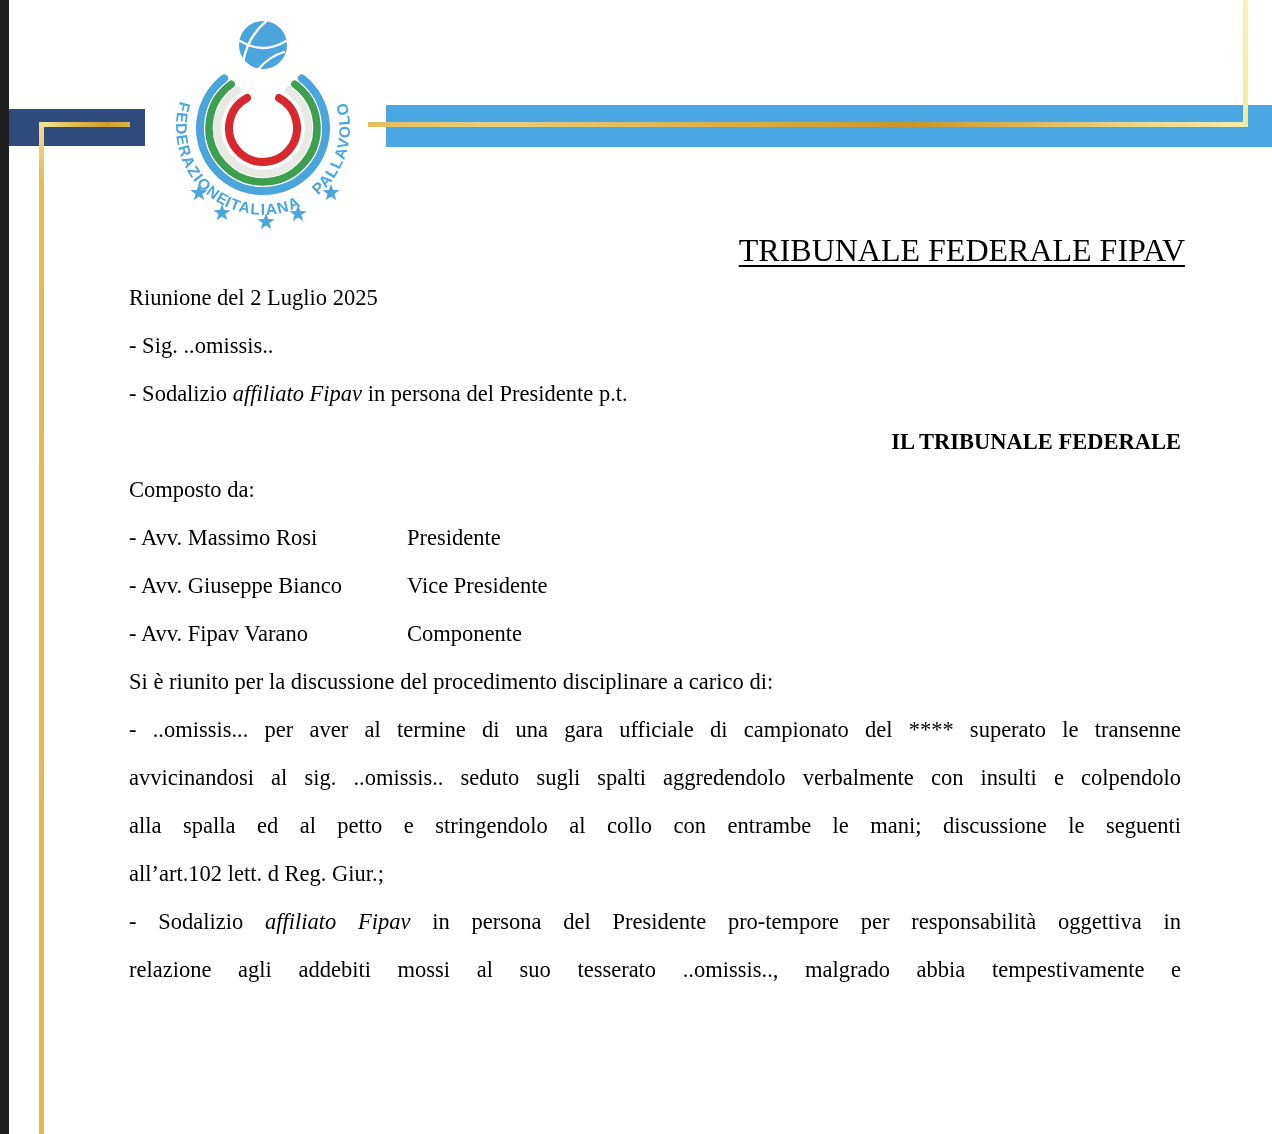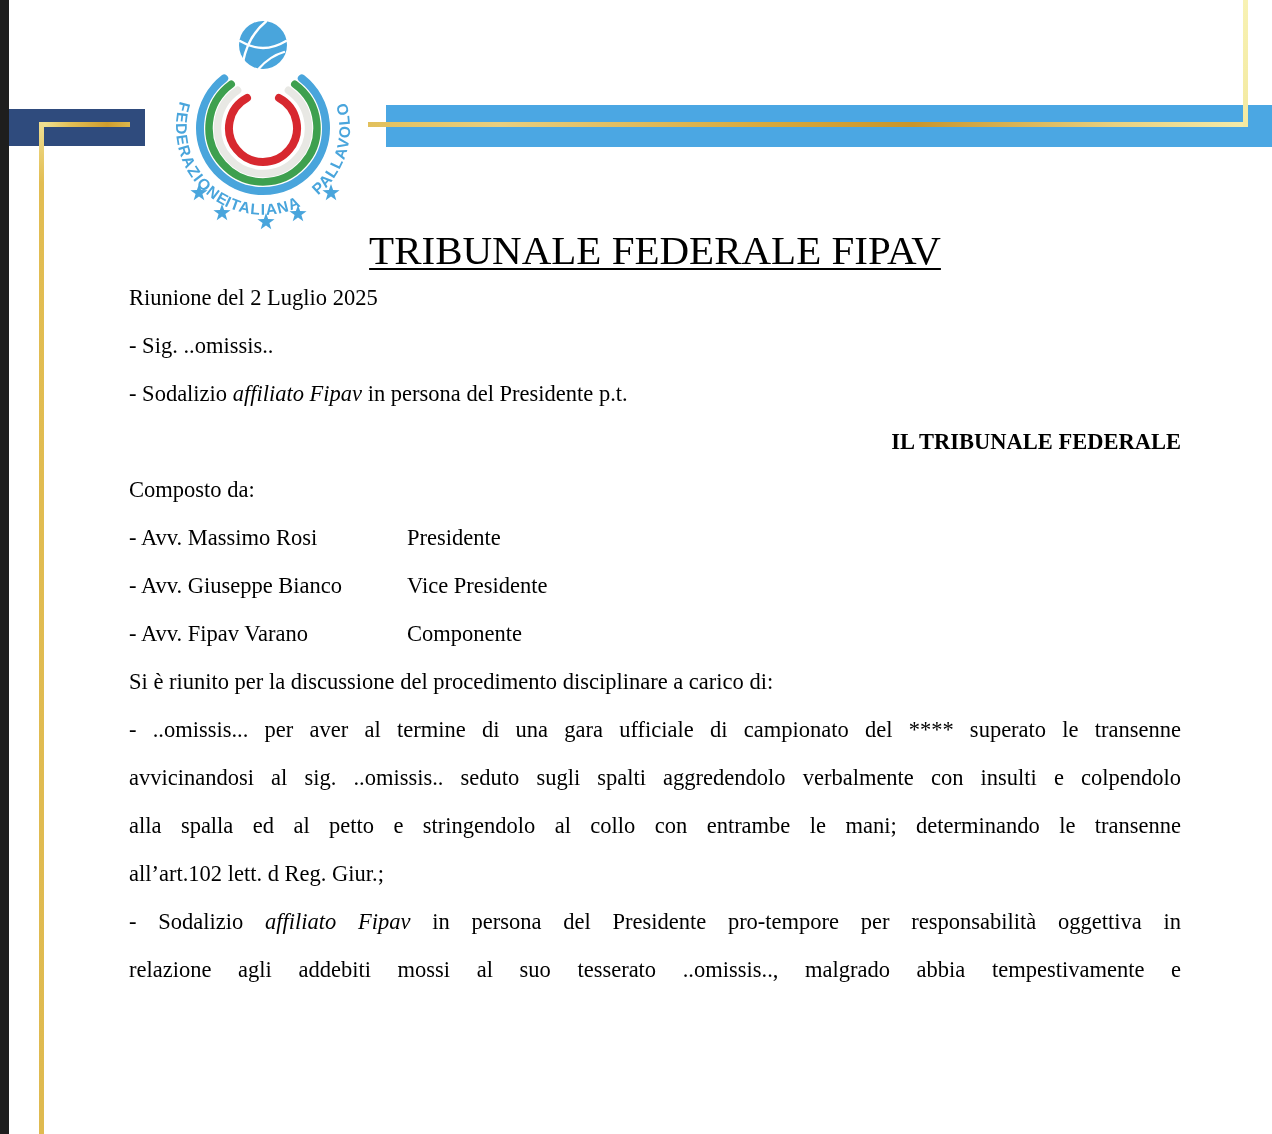--- a/index.html
+++ b/index.html
@@ -27,21 +27,21 @@
     background:linear-gradient(90deg,#e2c05c 0%,#e8cf7f 15%,#d8a93c 45%,#c9952a 62%,#e8d180 85%,#f4ecaa 100%);}
 
   
   .logo{position:absolute;left:170px;top:10px;width:195px;height:232px;}
   .logo text{font-family:"Liberation Sans","DejaVu Sans",sans-serif;font-size:15.5px;
     font-weight:600;letter-spacing:1.2px;fill:#49a5dc;}
 
   
   .content{position:absolute;left:125px;top:0;width:1060px;font-size:22.5px;line-height:44px;}
   .content p{margin:4px;padding:0;}
-  .titles{padding-top:229px;text-align:center;font-size:41px;line-height:43px;}
+  .titles{padding-top:229px;text-align:right;font-size:32px;line-height:43px;}
   .title-line{text-decoration:underline;text-decoration-thickness:2px;text-underline-offset:4px;}
   .meeting{margin-top:37px;}
   .heading-case{margin-top:17px;font-weight:bold;}
   .tribunal-heading{margin-top:14px;font-weight:bold;text-align:right;}
   .intro{margin-top:14px;}
   .mname{display:inline-block;width:278px;}
   .jline{text-align:justify;text-align-last:justify;}
   .jlast{text-align:left;}
   i{font-style:italic;}
 </style>
@@ -116,21 +116,21 @@
 
     <p><span class="mname">- Avv. Massimo Rosi</span><span>Presidente</span></p>
     <p><span class="mname">- Avv. Giuseppe Bianco</span><span>Vice Presidente</span></p>
     <p><span class="mname">- Avv. Fipav Varano</span><span>Componente</span></p>
 
     <p class="intro">Si è riunito per la discussione del procedimento disciplinare a carico di:</p>
 
     <div>
       <p class="jline">- ..omissis... per aver al termine di una gara ufficiale di campionato del **** superato le transenne</p>
       <p class="jline">avvicinandosi al sig. ..omissis.. seduto sugli spalti aggredendolo verbalmente con insulti e colpendolo</p>
-      <p class="jline">alla spalla ed al petto e stringendolo al collo con entrambe le mani; determinando le transenne</p>
+      <p class="jline">alla spalla ed al petto e stringendolo al collo con entrambe le mani; discussione le seguenti</p>
       <p class="jlast">all’art.102 lett. d Reg. Giur.;</p>
     </div>
 
     <div>
       <p class="jline"><span>- Sodalizio </span><i>affiliato Fipav</i><span> in persona del Presidente pro-tempore per responsabilità oggettiva in</span></p>
       <p class="jline">relazione agli addebiti mossi al suo tesserato ..omissis.., malgrado abbia tempestivamente e</p>
     </div>
 
   </div>
 </div>

